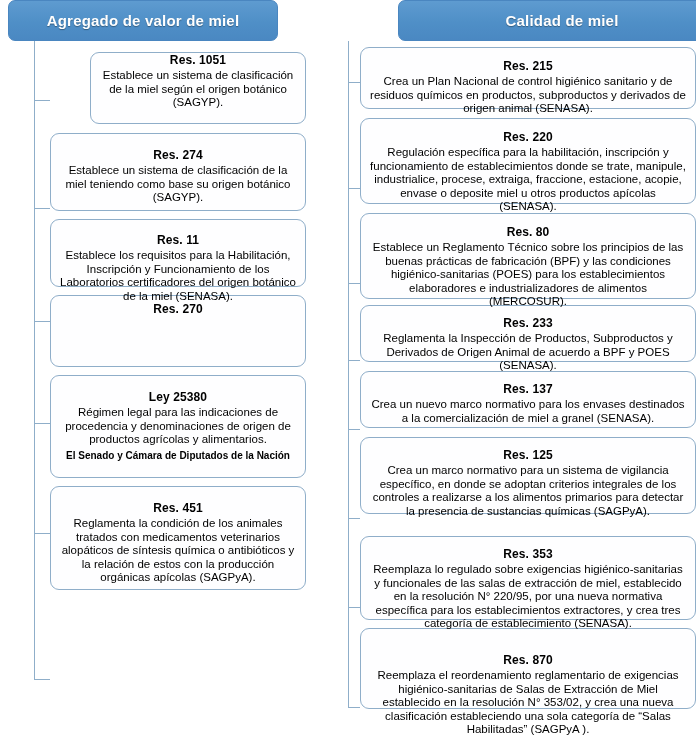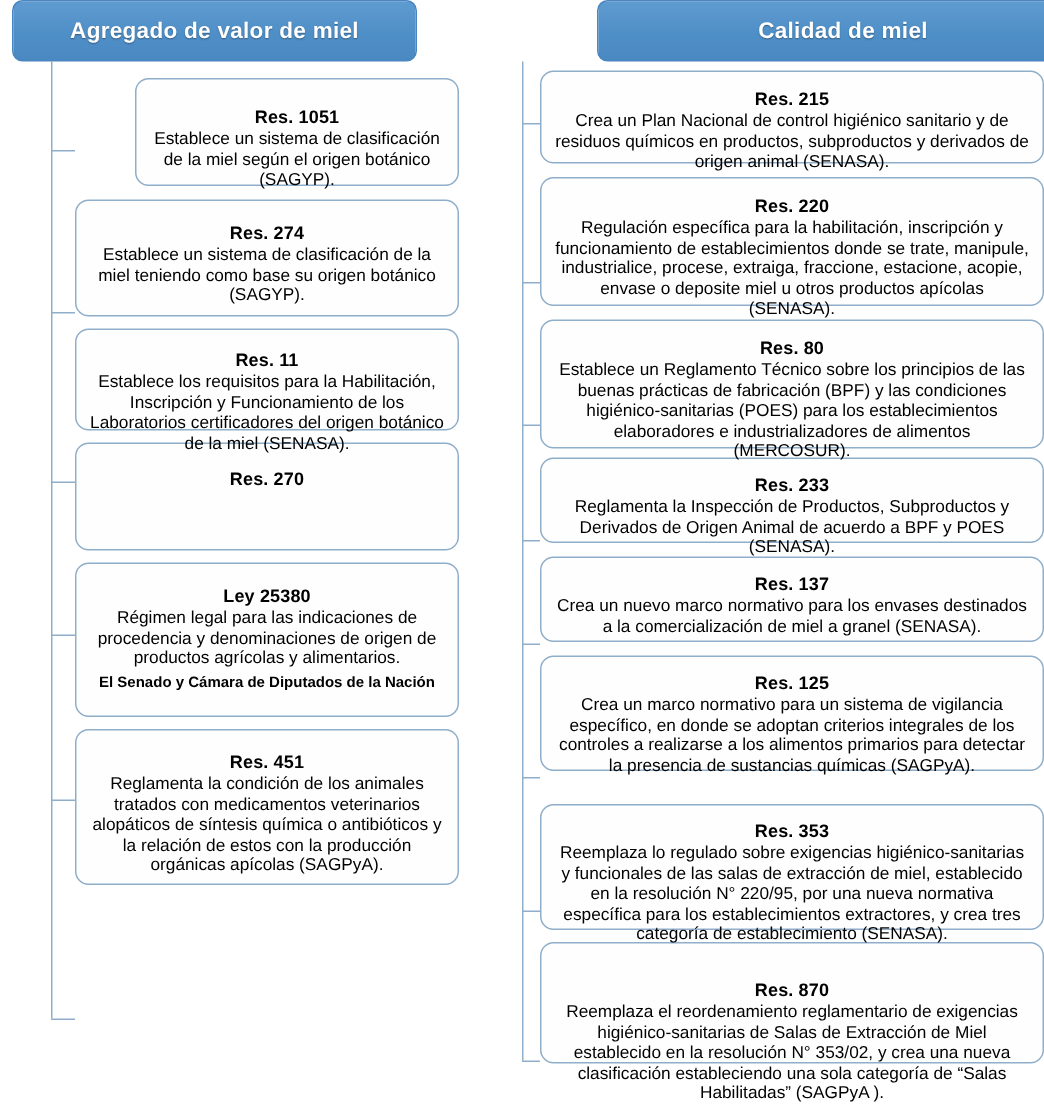--- a/index.html
+++ b/index.html
@@ -93,24 +93,24 @@
     font-size: 11.5px;
     font-weight: normal;
   }
   .node-sub {
     font-size: 10px;
     font-weight: bold;
     margin-top: 3px;
   }
 
   
-  .column.left .node.n0 { height: 72px; padding-top: 18px; margin-left: 40px; }
+  .column.left .node.n0 { height: 72px; padding-top: 0; margin-left: 40px; }
   .column.left .node.n1 { height: 78px; padding-top: 14px; margin-bottom: 8px;}
   .column.left .node.n2 { height: 68px; padding-top: 13px; margin-bottom: 8px;}
-  .column.left .node.n3 { height: 72px; padding-top: 16px; margin-bottom: 8px;}
+  .column.left .node.n3 { height: 72px; padding-top: 6px; margin-bottom: 8px;}
   .column.left .node.n4 { height: 103px; padding-top: 14px; margin-bottom: 8px;}
   .column.left .node.n5 { height: 104px; padding-top: 14px; }
 
   
   .column.right .node.n0 { height: 62px; padding-top: 11px; margin-bottom: 9px;}
   .column.right .node.n1 { height: 86px; padding-top: 11px; margin-bottom: 9px;}
   .column.right .node.n2 { height: 86px; padding-top: 11px; margin-bottom: 6px;}
   .column.right .node.n3 { height: 57px; padding-top: 10px; margin-bottom: 9px;}
   .column.right .node.n4 { height: 57px; padding-top: 10px; margin-bottom: 9px;}
   .column.right .node.n5 { height: 77px; padding-top: 10px; margin-bottom: 22px;}

